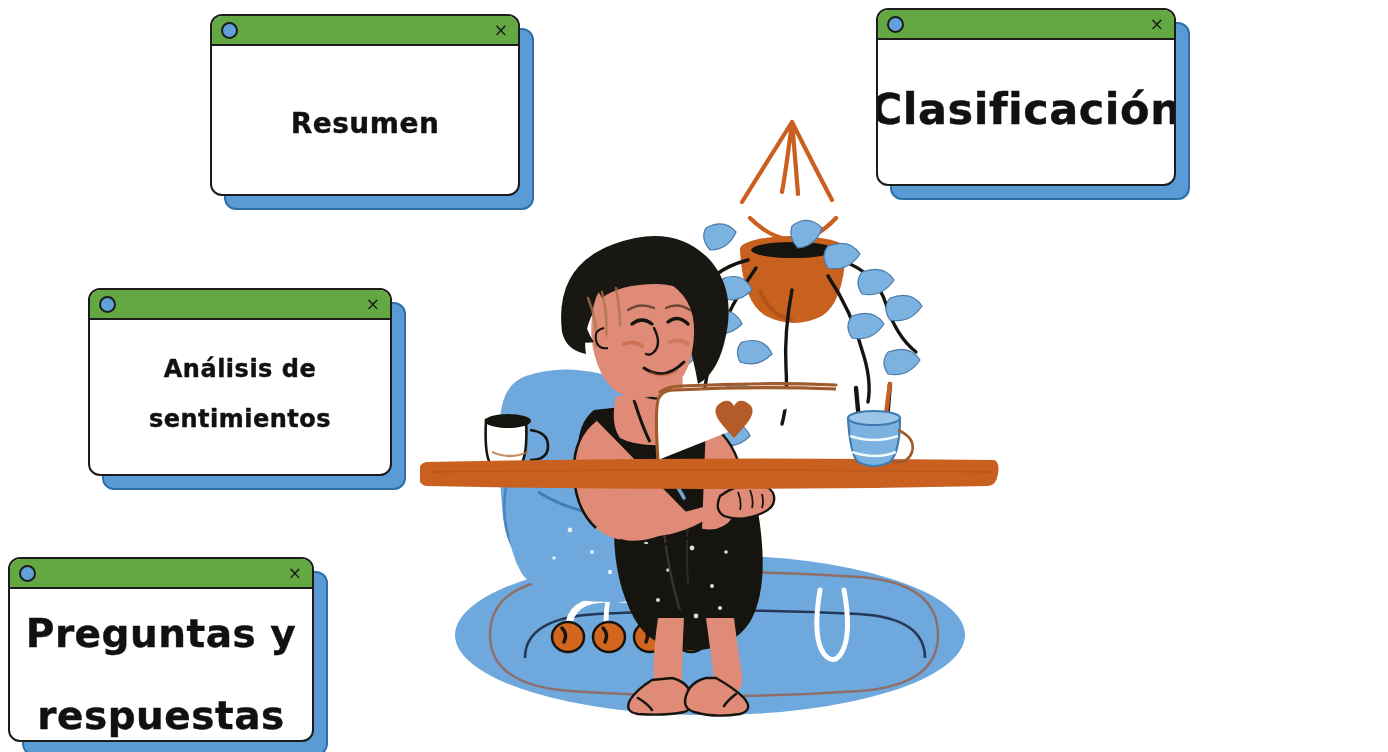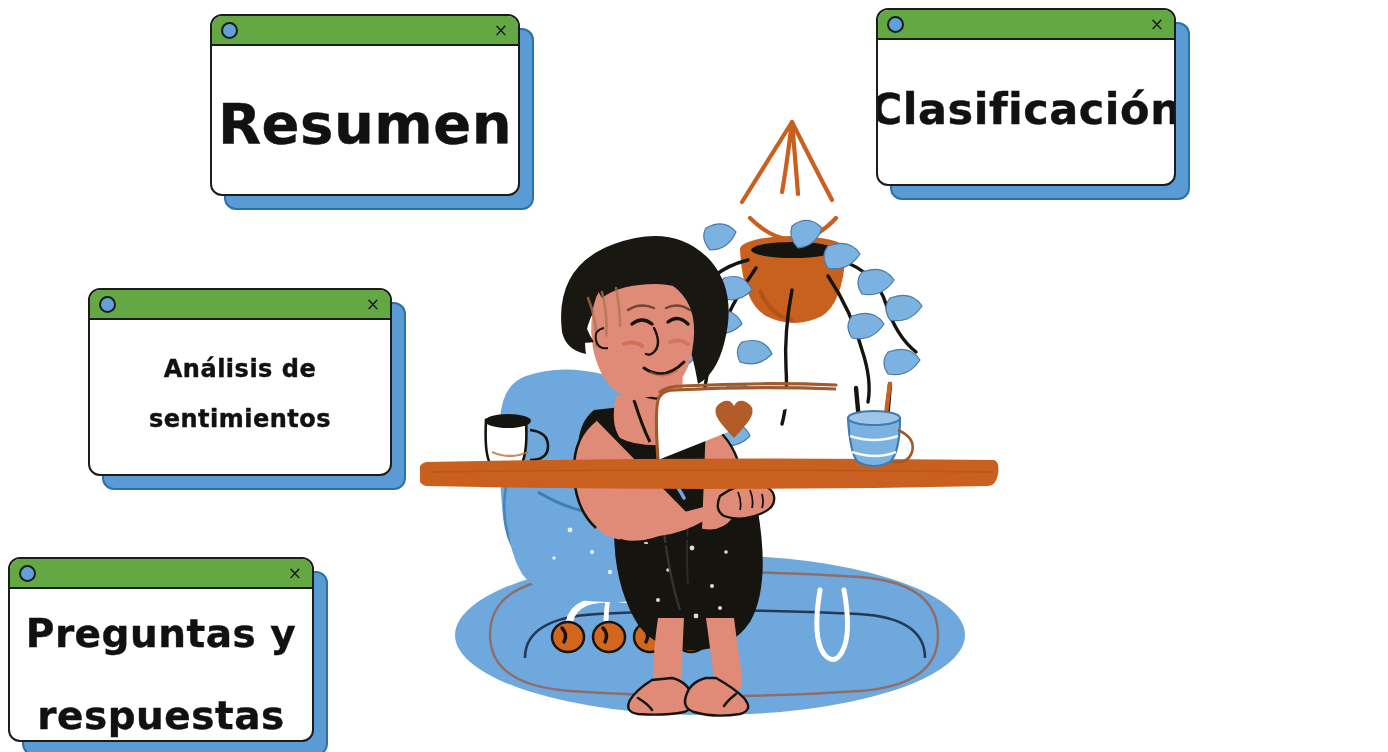--- a/index.html
+++ b/index.html
@@ -84,21 +84,21 @@
     font-family: "DejaVu Sans", sans-serif;
     font-weight: 700;
     letter-spacing: 0.5px;
     line-height: 1.5;
     white-space: pre-line;
     -webkit-text-stroke: 0.4px #111111;
   }
 
   
   #win-resumen        { left: 210px; top: 14px;  width: 310px; height: 182px; }
-  #win-resumen .win-label        { font-size: 56px; margin-top: 14px; }
+  #win-resumen .win-label        { font-size: 28px; margin-top: 14px; }
 
   #win-clasificacion  { left: 876px; top: 8px;   width: 300px; height: 178px; }
   #win-clasificacion .win-label  { font-size: 43px; }
 
   #win-sentimientos   { left: 88px;  top: 288px; width: 304px; height: 188px; }
   #win-sentimientos .win-label   { font-size: 24px; line-height: 2.1; }
 
   #win-preguntas      { left: 8px;   top: 557px; width: 306px; height: 185px; }
   #win-preguntas .win-label      { font-size: 39px; line-height: 2.1; }
 

